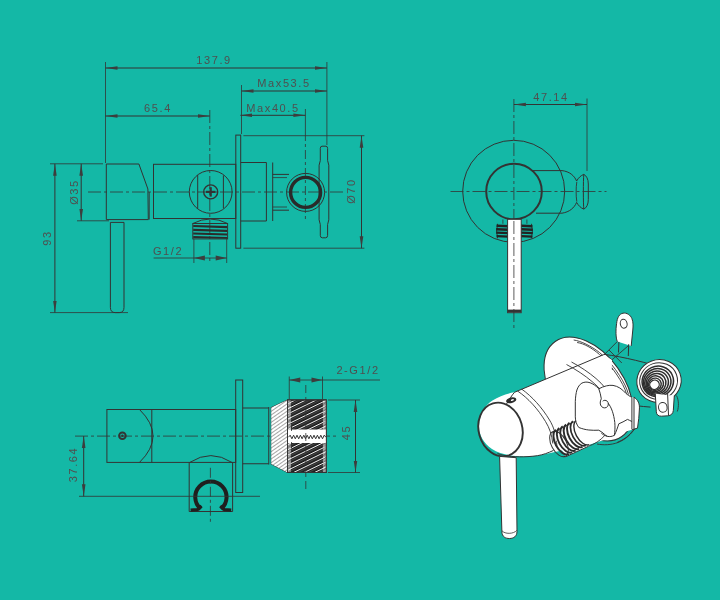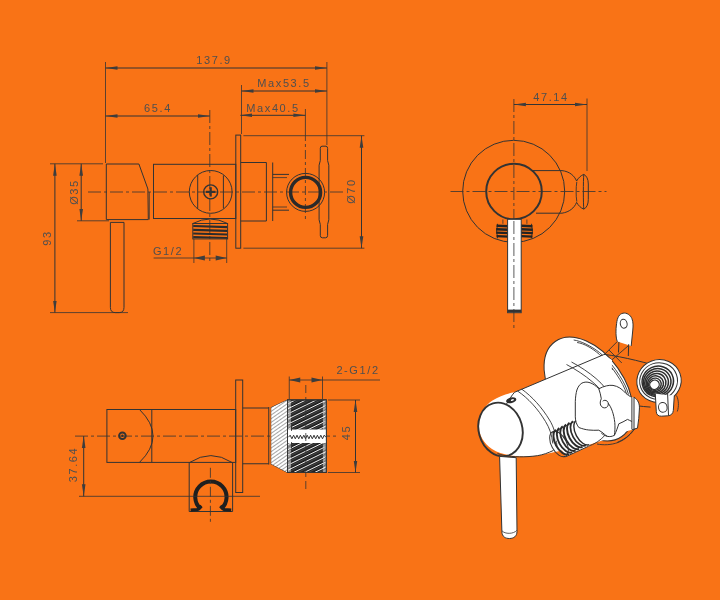--- a/index.html
+++ b/index.html
@@ -1,16 +1,16 @@
 <!DOCTYPE html>
 <html><head>
 <meta charset="utf-8">
 <style>
 html,body{margin:0;padding:0;background:#ffffff;}
-#page{width:720px;height:600px;position:relative;background:#f97316;overflow:hidden;}
+#page{width:720px;height:600px;position:relative;background:#14b8a6;overflow:hidden;}
 svg{position:absolute;top:0;left:0;}
 text{font-family:"Liberation Sans",sans-serif;fill:#4f4f4f;}
 .dim{font-size:11px;letter-spacing:1.6px;}
 </style>
 </head>
 <body>
 <div id="page">
 <svg width="720" height="600" viewBox="0 0 720 600">
 <defs>
 <marker id="ar" markerWidth="12.5" markerHeight="8" refX="12" refY="4" orient="auto-start-reverse" markerUnits="userSpaceOnUse">

